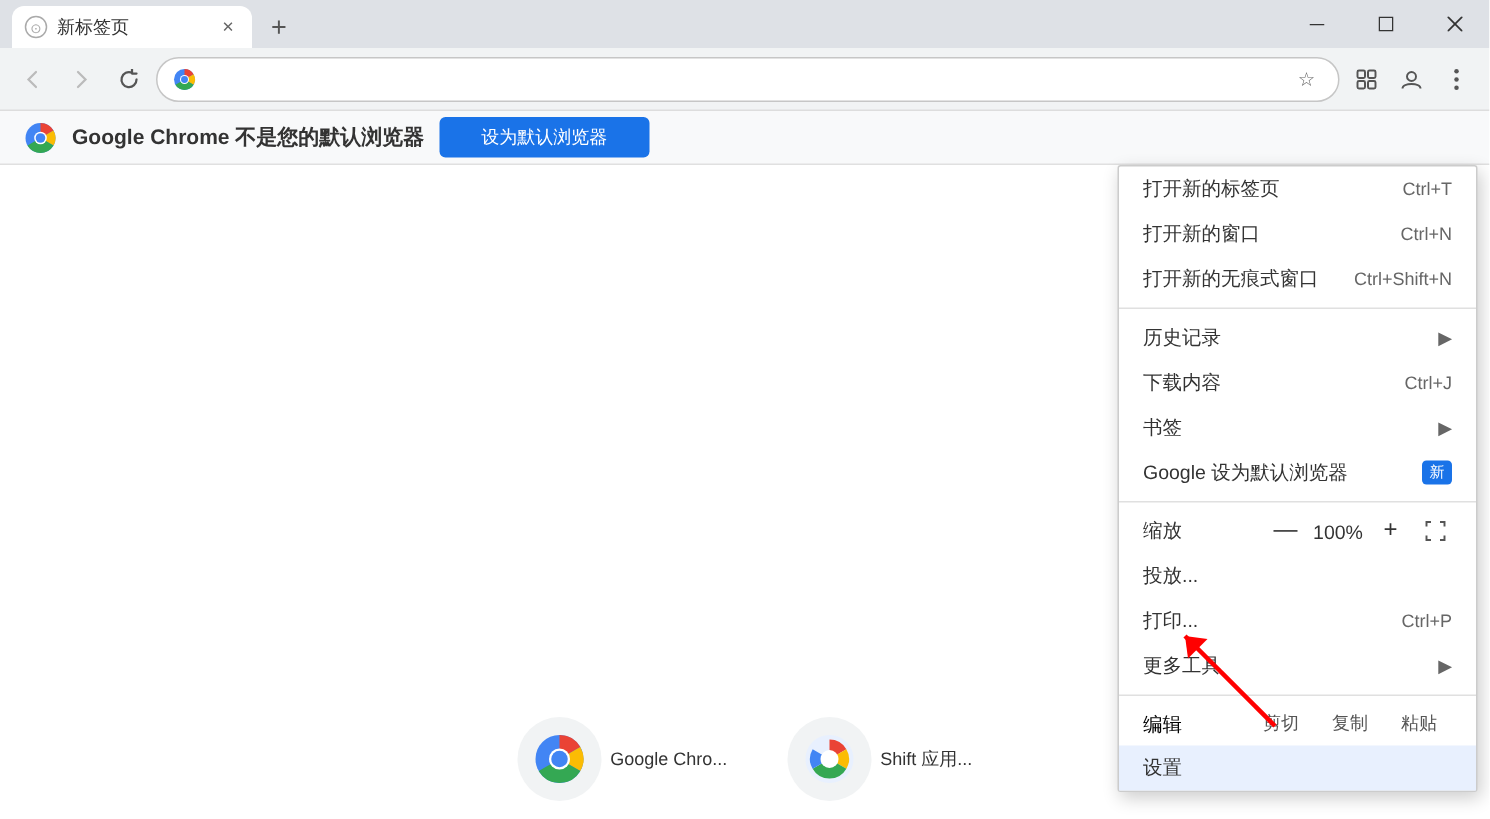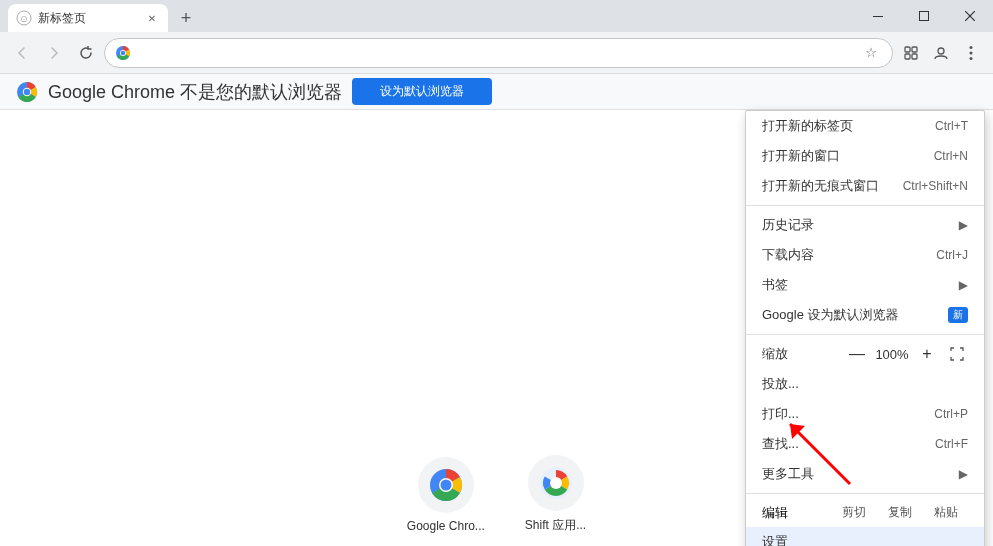--- a/index.html
+++ b/index.html
@@ -190,22 +190,23 @@
     .info-bar {
       height: 36px;
       background: #f8f9fa;
       border-bottom: 1px solid #e0e0e0;
       display: flex;
       align-items: center;
       padding: 0 16px;
       gap: 10px;
     }
     .info-text {
-      font-size: 18px;
-      color: #333;
+      font-size: 14px;
+      color: #333;
+      font-weight: bold;
     }
     .set-default-btn {
       background: #1a73e8;
       color: #fff;
       border: none;
       border-radius: 4px;
       padding: 5px 28px;
       font-size: 12px;
       cursor: pointer;
       font-family: 'Microsoft YaHei', Arial, sans-serif;
@@ -221,21 +222,21 @@
       padding-bottom: 40px;
     }
     .app-icons-row {
       display: flex;
       gap: 40px;
       align-items: center;
       margin-bottom: 8px;
     }
     .app-icon-item {
       display: flex;
-      flex-direction: column;
+      flex-direction: row;
       align-items: center;
       gap: 6px;
       cursor: pointer;
     }
     .app-icon-circle {
       width: 56px;
       height: 56px;
       border-radius: 50%;
       background: #f1f3f4;
       display: flex;
@@ -571,24 +572,20 @@
       </div>
     </div>
     <div class="menu-item">
       <span class="item-label">投放...</span>
     </div>
     <div class="menu-item">
       <span class="item-label">打印...</span>
       <span class="item-shortcut">Ctrl+P</span>
     </div>
     <div class="menu-item">
-      <span class="item-label">查找...</span>
-      <span class="item-shortcut">Ctrl+F</span>
-    </div>
-    <div class="menu-item">
       <span class="item-label">更多工具</span>
       <span class="arrow">▶</span>
     </div>
     <div class="menu-divider"></div>
 
     <div class="edit-row">
       <span class="edit-label">编辑</span>
       <div class="edit-actions">
         <span class="edit-action-btn">剪切</span>
         <span class="edit-action-btn">复制</span>

